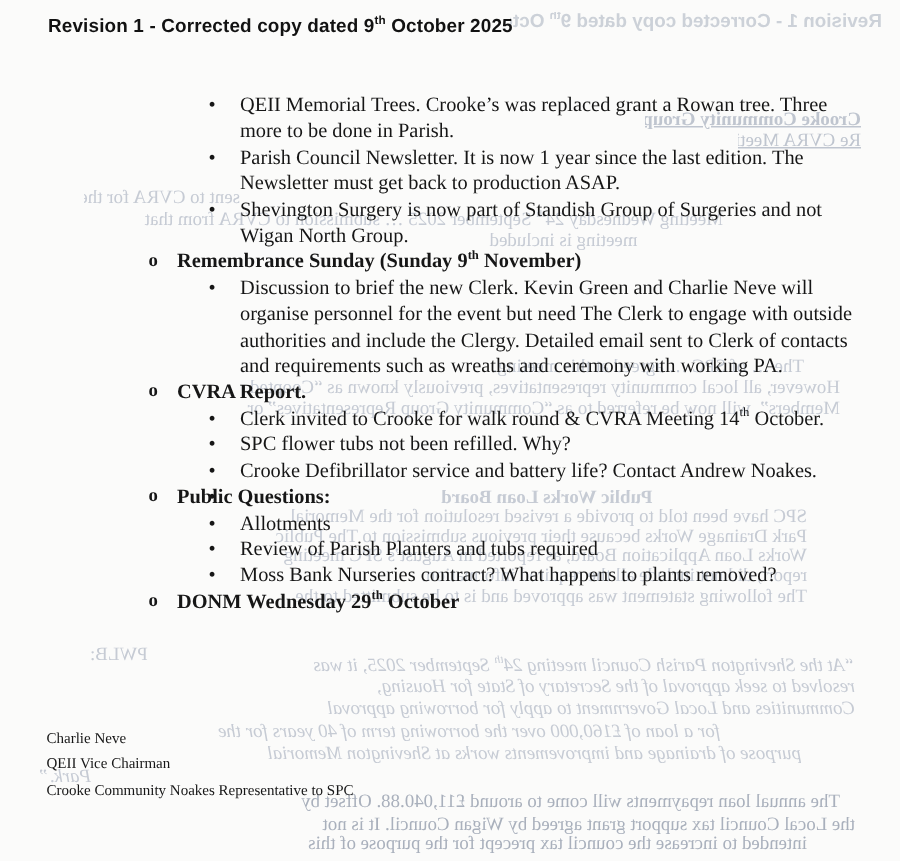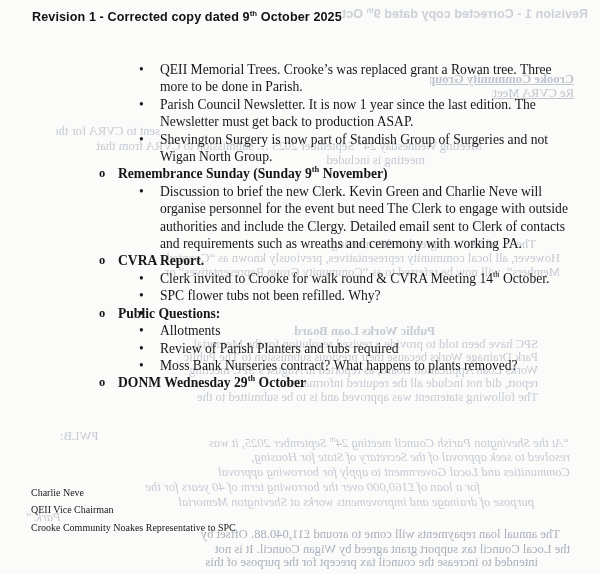--- a/index.html
+++ b/index.html
@@ -78,21 +78,21 @@
 
     <div class="list">
         <div class="row disc"><span class="blt">•</span><span class="txt">QEII Memorial Trees. Crooke’s was replaced grant a Rowan tree. Three more to be done in Parish.</span></div>
         <div class="row disc"><span class="blt">•</span><span class="txt">Parish Council Newsletter. It is now 1 year since the last edition. The Newsletter must get back to production ASAP.</span></div>
         <div class="row disc"><span class="blt">•</span><span class="txt">Shevington Surgery is now part of Standish Group of Surgeries and not Wigan North Group.</span></div>
         <div class="row circle"><span class="blt">o</span><span class="txt bold">Remembrance Sunday (Sunday 9<sup>th</sup> November)</span></div>
         <div class="row disc"><span class="blt">•</span><span class="txt">Discussion to brief the new Clerk. Kevin Green and Charlie Neve will organise personnel for the event but need The Clerk to engage with outside authorities and include the Clergy. Detailed email sent to Clerk of contacts and requirements such as wreaths and ceremony with working PA.</span></div>
         <div class="row circle"><span class="blt">o</span><span class="txt bold">CVRA Report.</span></div>
         <div class="row disc"><span class="blt">•</span><span class="txt">Clerk invited to Crooke for walk round &amp; CVRA Meeting 14<sup>th</sup> October.</span></div>
         <div class="row disc"><span class="blt">•</span><span class="txt">SPC flower tubs not been refilled. Why?</span></div>
-        <div class="row disc"><span class="blt">•</span></div>
+        <div class="row disc"><span class="blt">•</span><span class="txt">Crooke Defibrillator service and battery life? Contact Andrew Noakes.</span></div>
         <div class="row disc"><span class="blt">•</span></div>
         <div class="row circle"><span class="blt">o</span><span class="txt bold">Public Questions:</span></div>
         <div class="row disc"><span class="blt">•</span><span class="txt">Allotments</span></div>
         <div class="row disc"><span class="blt">•</span><span class="txt">Review of Parish Planters and tubs required</span></div>
         <div class="row disc"><span class="blt">•</span><span class="txt">Moss Bank Nurseries contract? What happens to plants removed?</span></div>
         <div class="row circle"><span class="blt">o</span><span class="txt bold">DONM Wednesday 29<sup>th</sup> October</span></div>
       </div>
 
     <div class="sig">
       <div>Charlie Neve</div>

